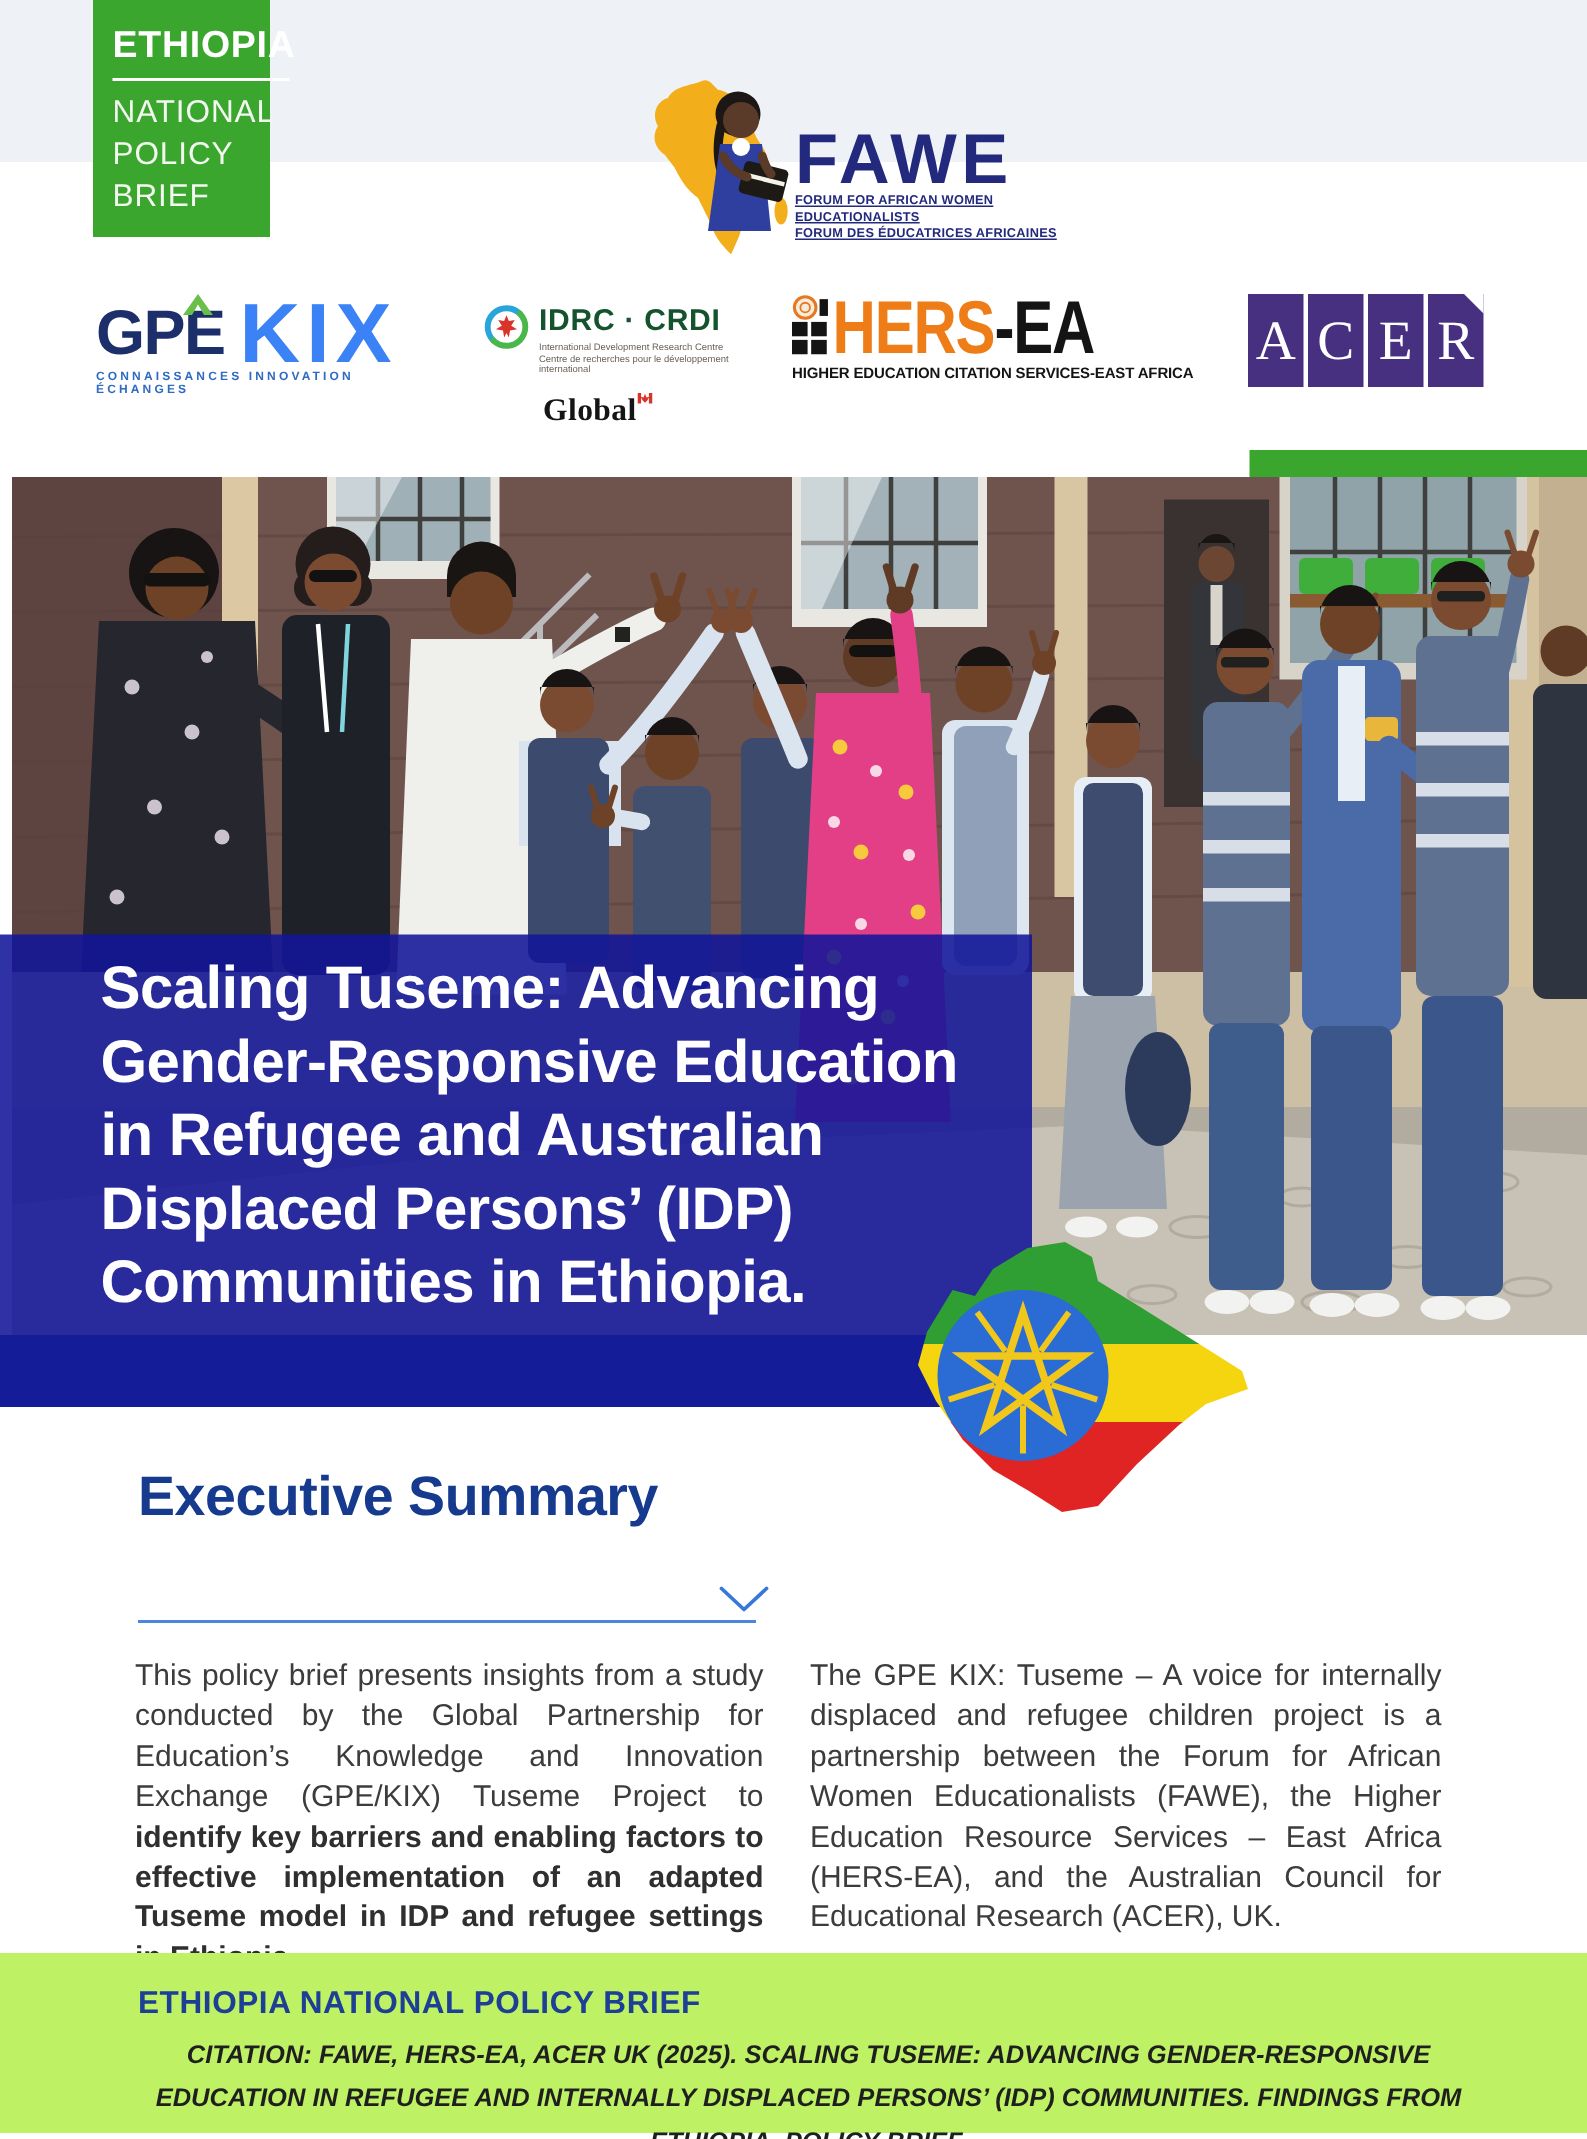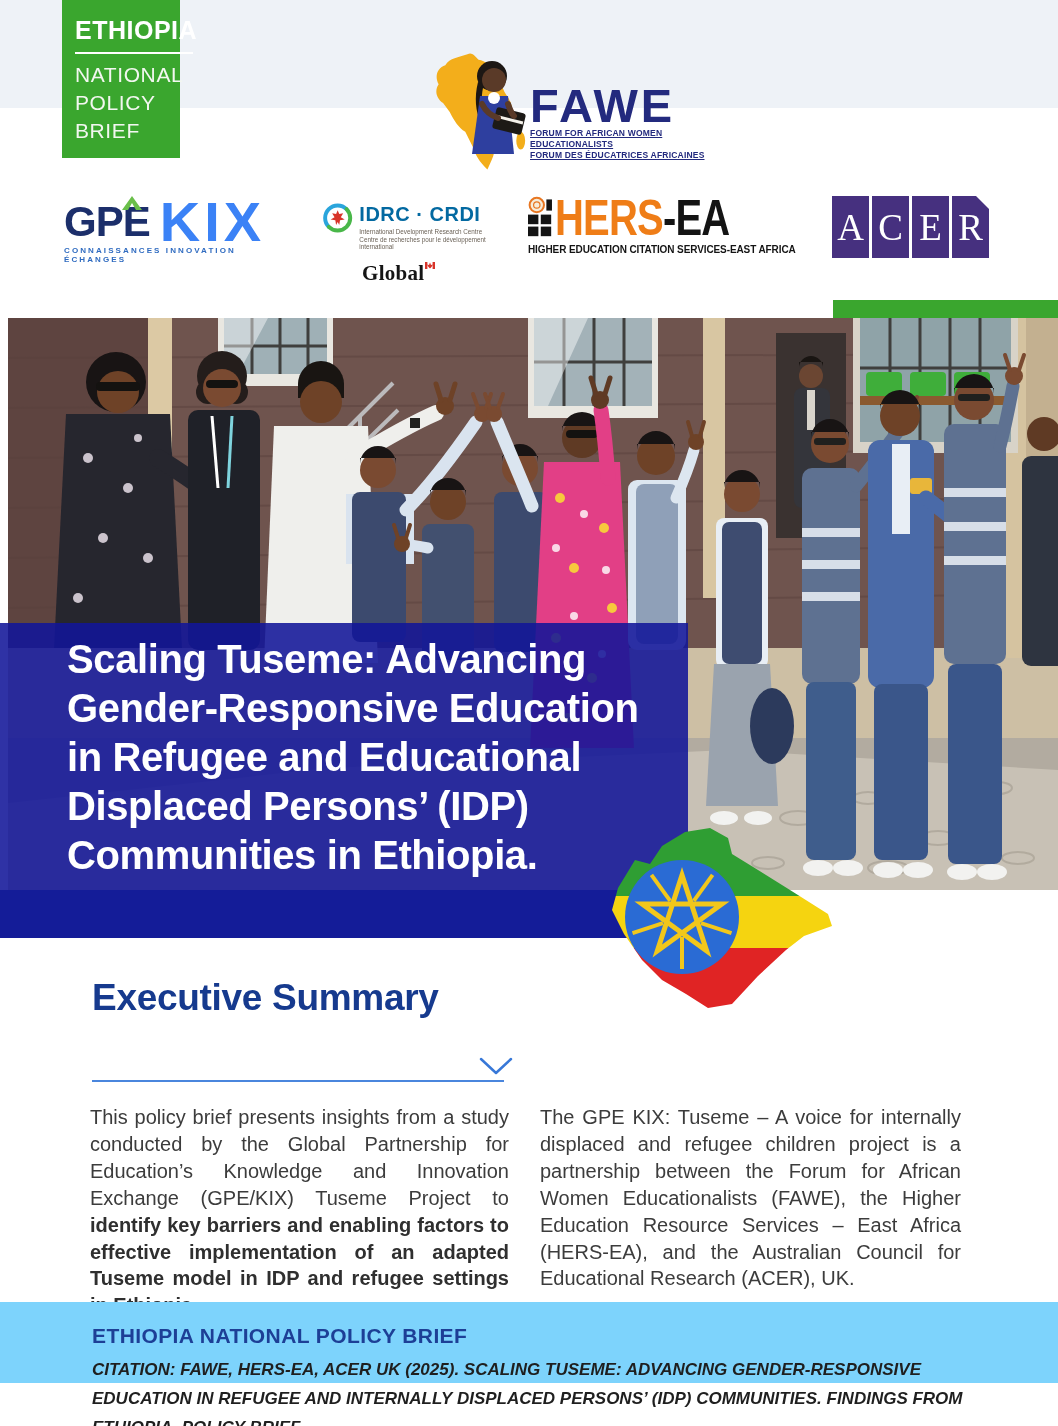--- a/index.html
+++ b/index.html
@@ -20,21 +20,21 @@
   .fawe-tag{font-size:8.5px;font-weight:700;color:#232a7e;line-height:11px;letter-spacing:.2px;text-decoration:underline;}
   .gpekix{left:64px;top:198px;width:210px;height:62px;}
   .gpekix-words{display:flex;align-items:flex-end;position:relative;height:44px;}
   .gpe-word{font-size:42px;font-weight:800;color:#1c2f6b;letter-spacing:-1px;line-height:40px;}
   .kix-word{font-size:56px;font-weight:800;color:#3b82f6;letter-spacing:4px;line-height:40px;margin-left:10px;}
   .gpe-arrow{position:absolute;left:56px;top:-6px;}
   .gpekix-tag{margin-top:4px;font-size:8px;font-weight:700;color:#2f6bc0;letter-spacing:2.1px;}
 
   .idrc{left:322px;top:200px;width:178px;height:66px;}
   .idrc-row{display:flex;align-items:flex-start;}
-  .idrc-name{font-size:20px;font-weight:700;color:#0369a1;margin:3px 0 2px 6px;letter-spacing:.5px;}
+  .idrc-name{font-size:20px;font-weight:700;color:#14532d;margin:3px 0 2px 6px;letter-spacing:.5px;}
   .idrc-small{font-size:6.3px;color:#6b6257;line-height:7.5px;margin-left:6px;}
   .canada-row{margin:10px 0 0 40px;display:flex;align-items:flex-start;}
   .canada-word{font-family:"Liberation Serif",serif;font-size:21px;font-weight:700;color:#151515;letter-spacing:.3px;}
 
   .hers{left:528px;top:194px;width:245px;height:68px;}
   .hers-main{display:flex;align-items:flex-end;height:46px;}
   .hers-word{font-size:50px;font-weight:700;line-height:44px;color:#ef7d17;transform:scaleX(.8);transform-origin:left bottom;letter-spacing:-1px;white-space:nowrap;}
   .hers-ea{color:#141414;}
   .hers-tag{margin-top:4px;font-size:10px;font-weight:700;color:#141414;letter-spacing:-0.1px;white-space:nowrap;}
 
@@ -57,21 +57,21 @@
   .purpose{left:92px;top:1047px;font-size:27px;font-weight:700;color:#3878d8;letter-spacing:-.2px;}
   .chevron{left:479px;top:1057px;}
   .purpose-rule{left:92px;top:1080px;width:412px;height:2px;background:#4a86dd;}
 
   .col{top:1104px;font-size:20px;line-height:26.9px;color:#3c3c3c;text-align:justify;}
   .col-left{left:90px;width:419px;}
   .col-right{left:540px;width:421px;}
   .bold{font-weight:700;color:#2f2f2f;}
 
   
-  .footer{left:0;top:1302px;width:1058px;height:81px;background:#7dd3fc;}
+  .footer{left:0;top:1302px;width:1058px;height:120px;background:#bef264;text-align:center;}
   .footer-heading{position:absolute;left:92px;top:22px;font-size:21px;font-weight:800;color:#1d3f96;letter-spacing:.4px;}
   .citation{position:absolute;left:92px;top:53px;width:894px;font-size:17px;line-height:29px;font-style:italic;font-weight:700;color:#1f1f1f;}
   .citation-label{font-weight:800;}
 </style>
 </head>
 <body>
 
 <div class="page">
 
   <div class="abs top-band"></div>
@@ -436,21 +436,21 @@
     <g>
       <circle cx="1036" cy="116" r="17" fill="#5f3a24"></circle>
       <rect x="1014" y="138" width="44" height="210" rx="9" fill="#2e3440"></rect>
     </g>
   </svg>
 
   <div class="abs hero-overlay">
     <div class="hero-title">
       <div>Scaling Tuseme: Advancing</div>
       <div>Gender-Responsive Education</div>
-      <div>in Refugee and Educational</div>
+      <div>in Refugee and Australian</div>
       <div>Displaced Persons’ (IDP)</div>
       <div>Communities in Ethiopia.</div>
     </div>
   </div>
   <div class="abs hero-band"></div>
 
   <svg class="abs map" viewBox="0 0 244 192">
     <defs>
       <clipPath id="etmap">
         <path d="M28,70 L45,42 L60,46 L72,28 L95,14 L120,10 L138,20 L142,36 L168,52 L200,72 L238,96 L242,108 L214,118 L196,132 L168,158 L142,186 L118,190 L96,176 L72,162 L52,142 L34,116 L22,92 Z"></path>

